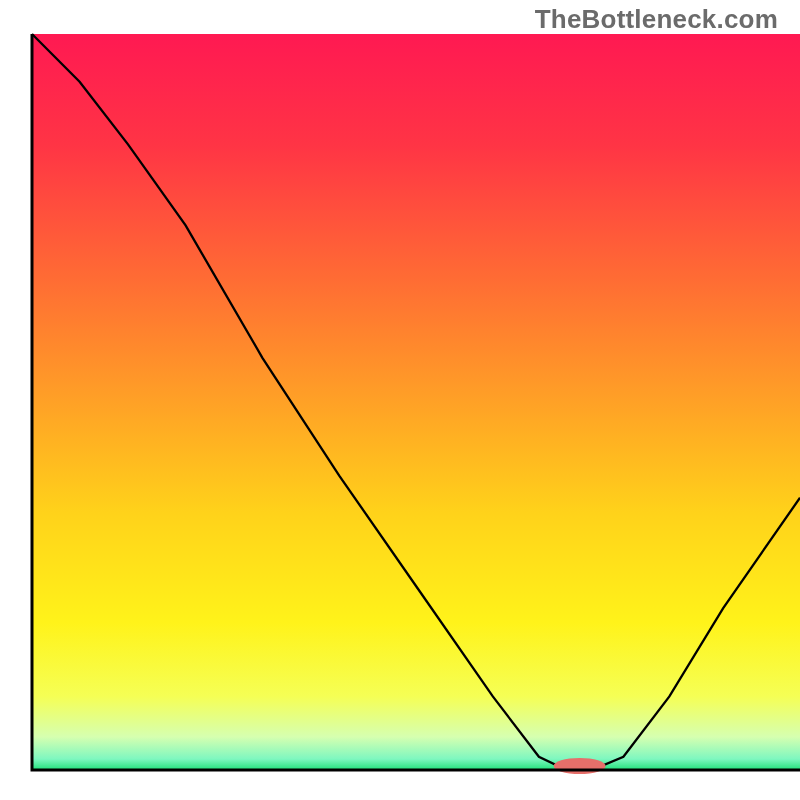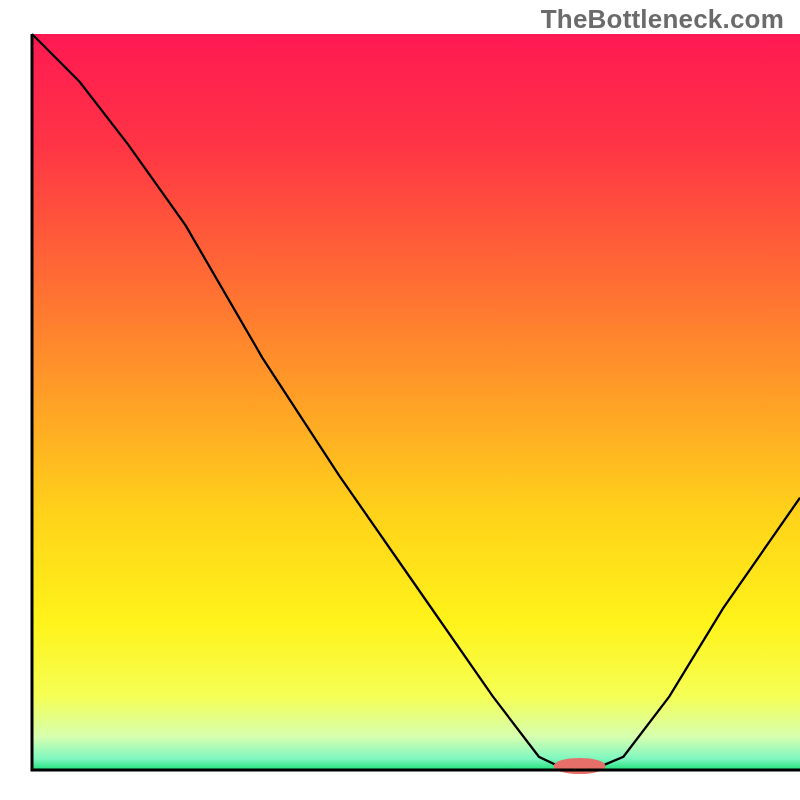--- a/index.html
+++ b/index.html
@@ -11,21 +11,21 @@
     overflow: hidden;
   }
   .chart-container {
     position: relative;
     width: 800px;
     height: 800px;
   }
   .watermark {
     position: absolute;
     top: 4px;
-    right: 16px;
+    right: 22px;
     font-family: Arial, Helvetica, sans-serif;
     font-size: 26px;
     font-weight: 600;
     color: #6b6b6b;
     letter-spacing: 0.2px;
   }
   svg.plot {
     position: absolute;
     left: 0;
     top: 0;

